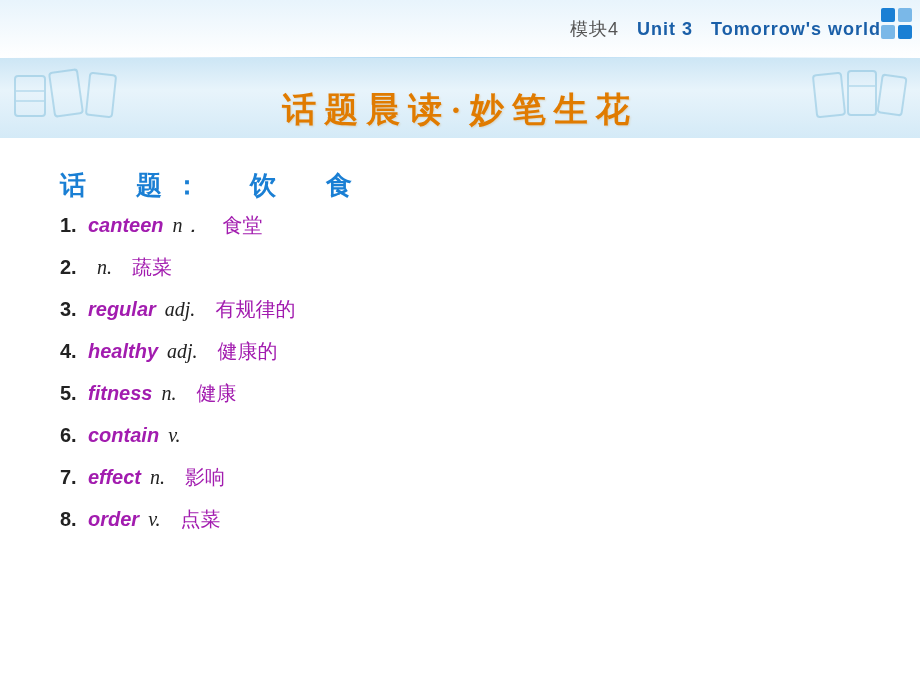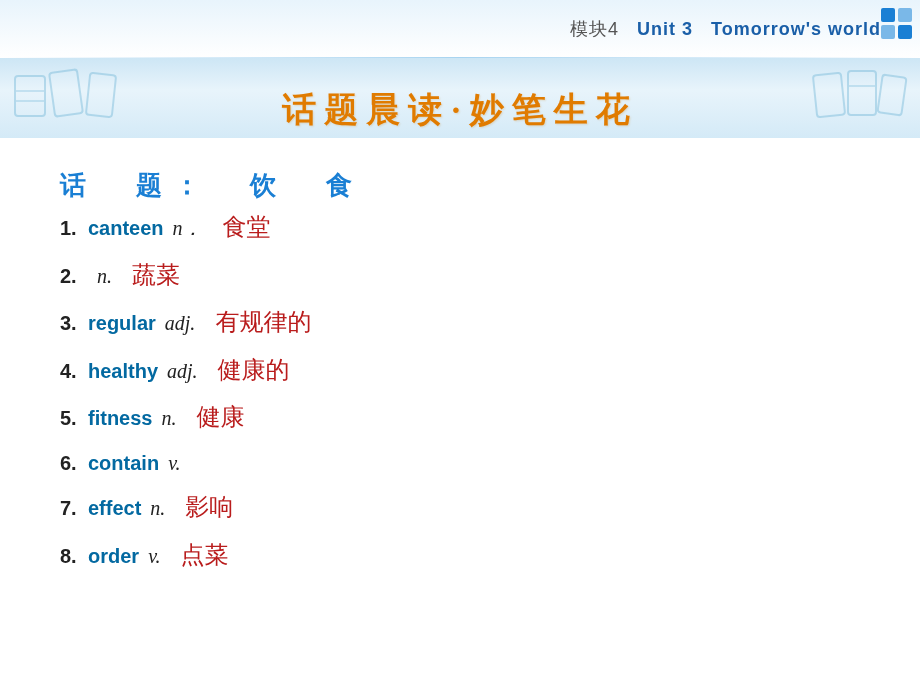--- a/index.html
+++ b/index.html
@@ -148,37 +148,38 @@
 
     .vocab-number {
       font-weight: bold;
       color: #222;
       min-width: 28px;
       font-family: Arial, sans-serif;
     }
 
     .vocab-word {
       font-weight: bold;
-      color: #0369a1;
+      color: #a21caf;
       font-family: Arial, 'Times New Roman', serif;
+      font-style: italic;
     }
 
     .vocab-pos {
       font-style: italic;
       font-weight: normal;
       color: #222;
       margin-left: 4px;
       font-family: 'Times New Roman', serif;
     }
 
     .vocab-meaning {
-      color: #b91c1c;
+      color: #a21caf;
       margin-left: 20px;
       font-family: 'SimSun', 'STSong', serif;
-      font-size: 24px;
+      font-size: 20px;
     }
 
     
     .header-divider {
       position: absolute;
       top: 57px;
       left: 0;
       right: 0;
       height: 2px;
       background: linear-gradient(to right, transparent, #a8d4f0, transparent);

